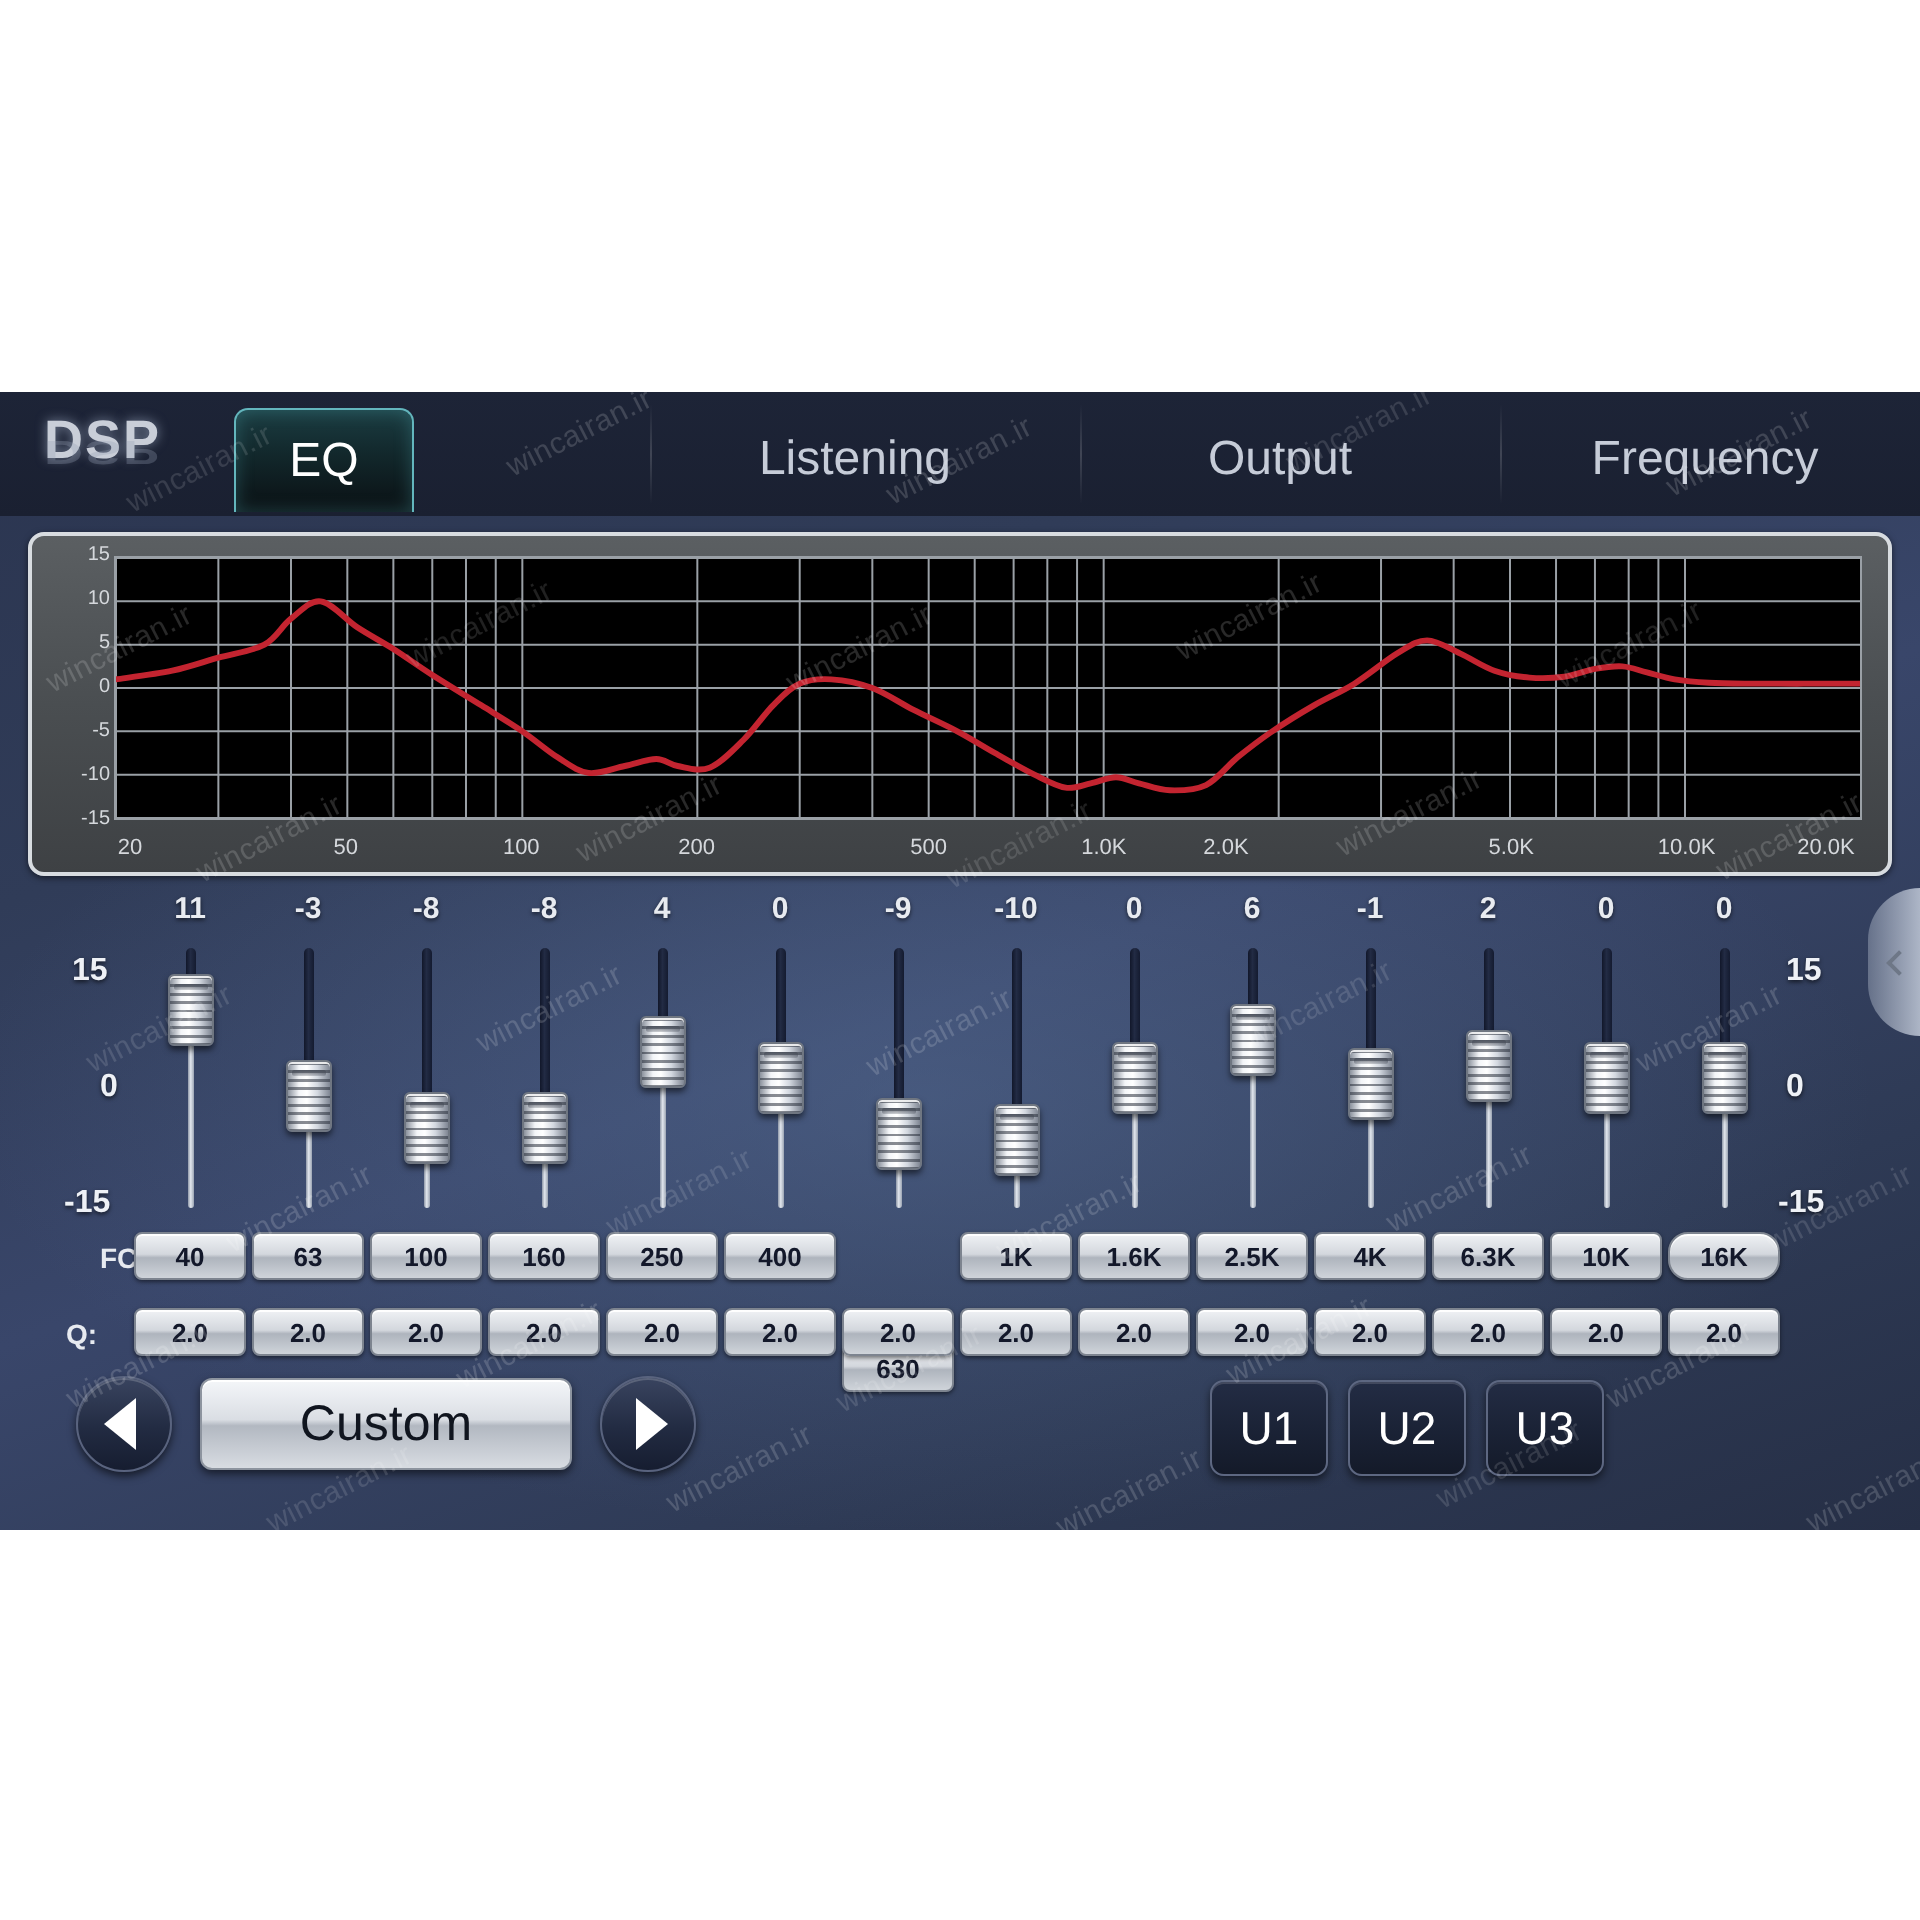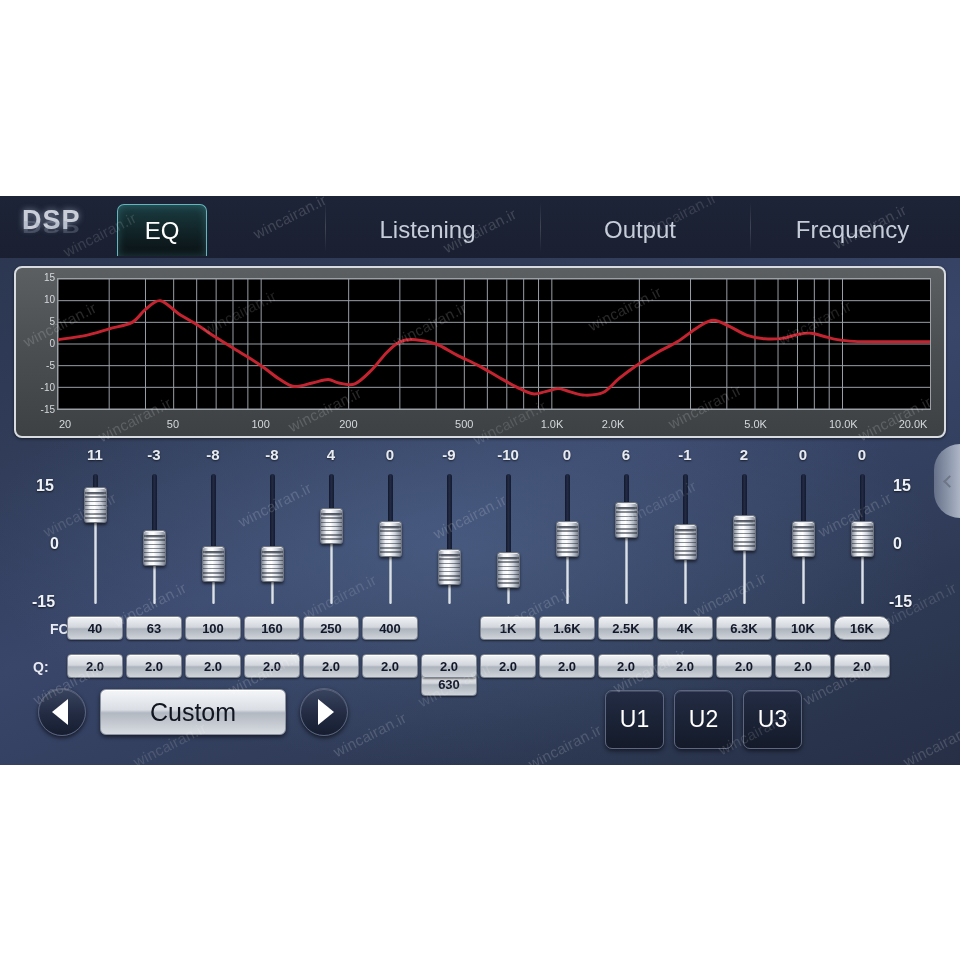--- a/index.html
+++ b/index.html
@@ -206,21 +206,21 @@
     border:1px solid #8d949f;
     background: linear-gradient(180deg,#f4f6f9 0%, #dadee4 45%, #b2b8c1 52%, #d8dce2 100%);
     color:#10151f; font-size:25px;
     display:flex; align-items:center; justify-content:center;
     font-family: "Liberation Sans", sans-serif;
     box-shadow: 0 2px 4px rgba(0,0,0,0.55), inset 0 1px 0 rgba(255,255,255,0.95);
     cursor:pointer;
   }
 
   .ubtn {
-    position:absolute; top:2px; height:59px;
+    position:absolute; top:2px; height:48px;
     border-radius:7px;
     border:1px solid #5d6781;
     background: linear-gradient(180deg,#232c44 0%, #1a2235 55%, #141a29 100%);
     color:#ffffff; font-size:23px;
     display:flex; align-items:center; justify-content:center;
     font-family: "Liberation Sans", sans-serif;
     box-shadow: 0 2px 4px rgba(0,0,0,0.55), inset 0 1px 0 rgba(255,255,255,0.14);
     cursor:pointer;
   }
 

